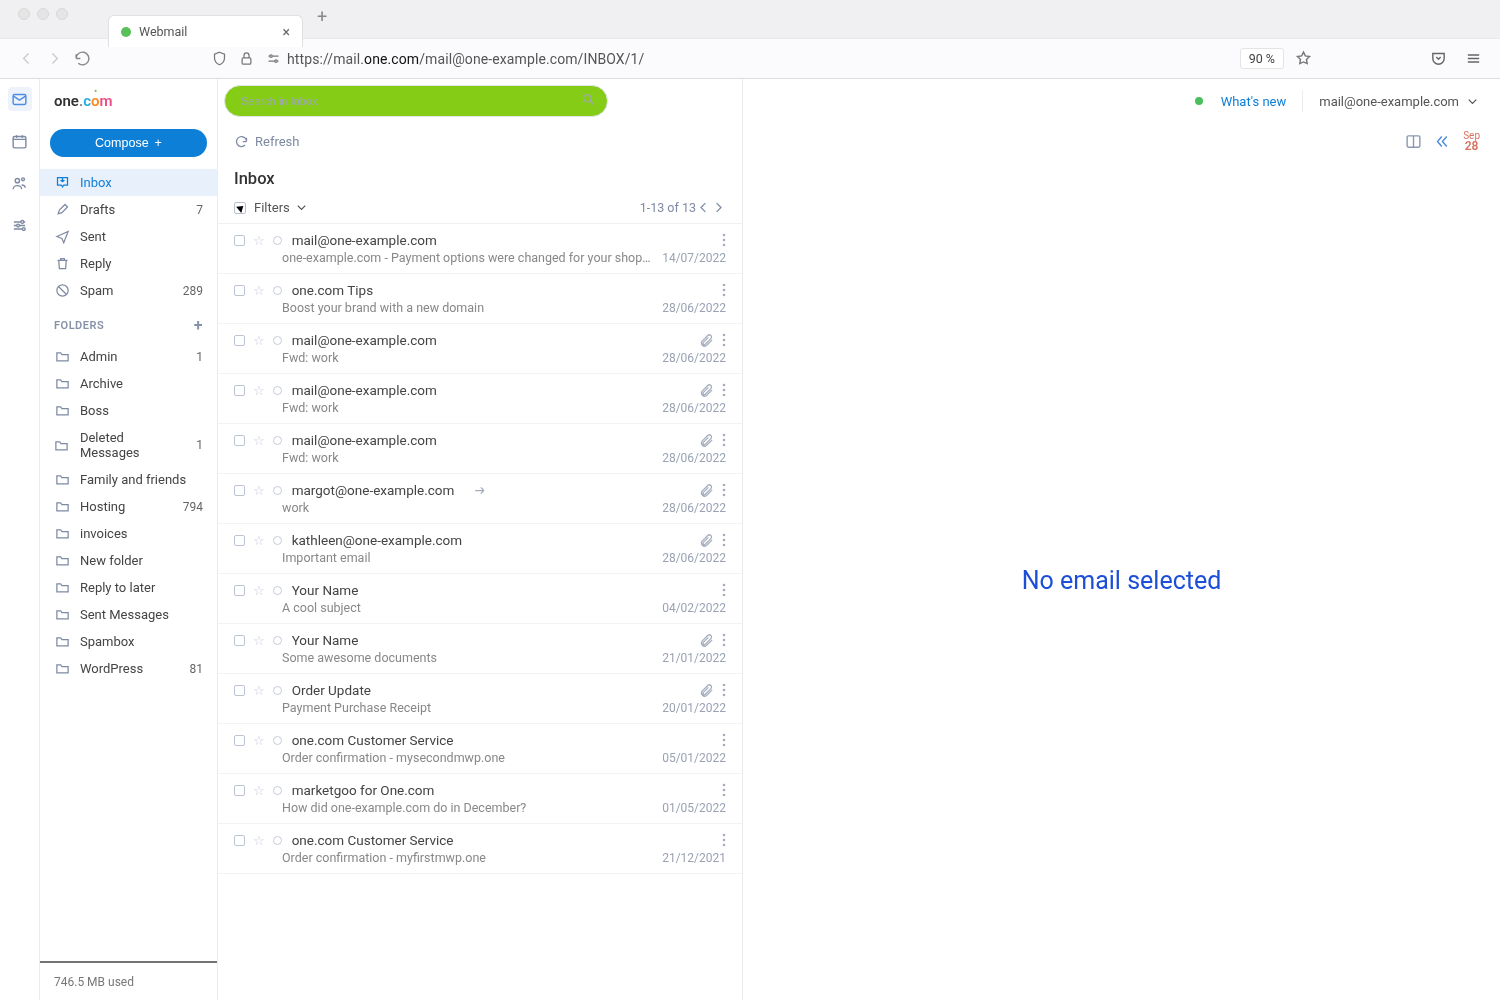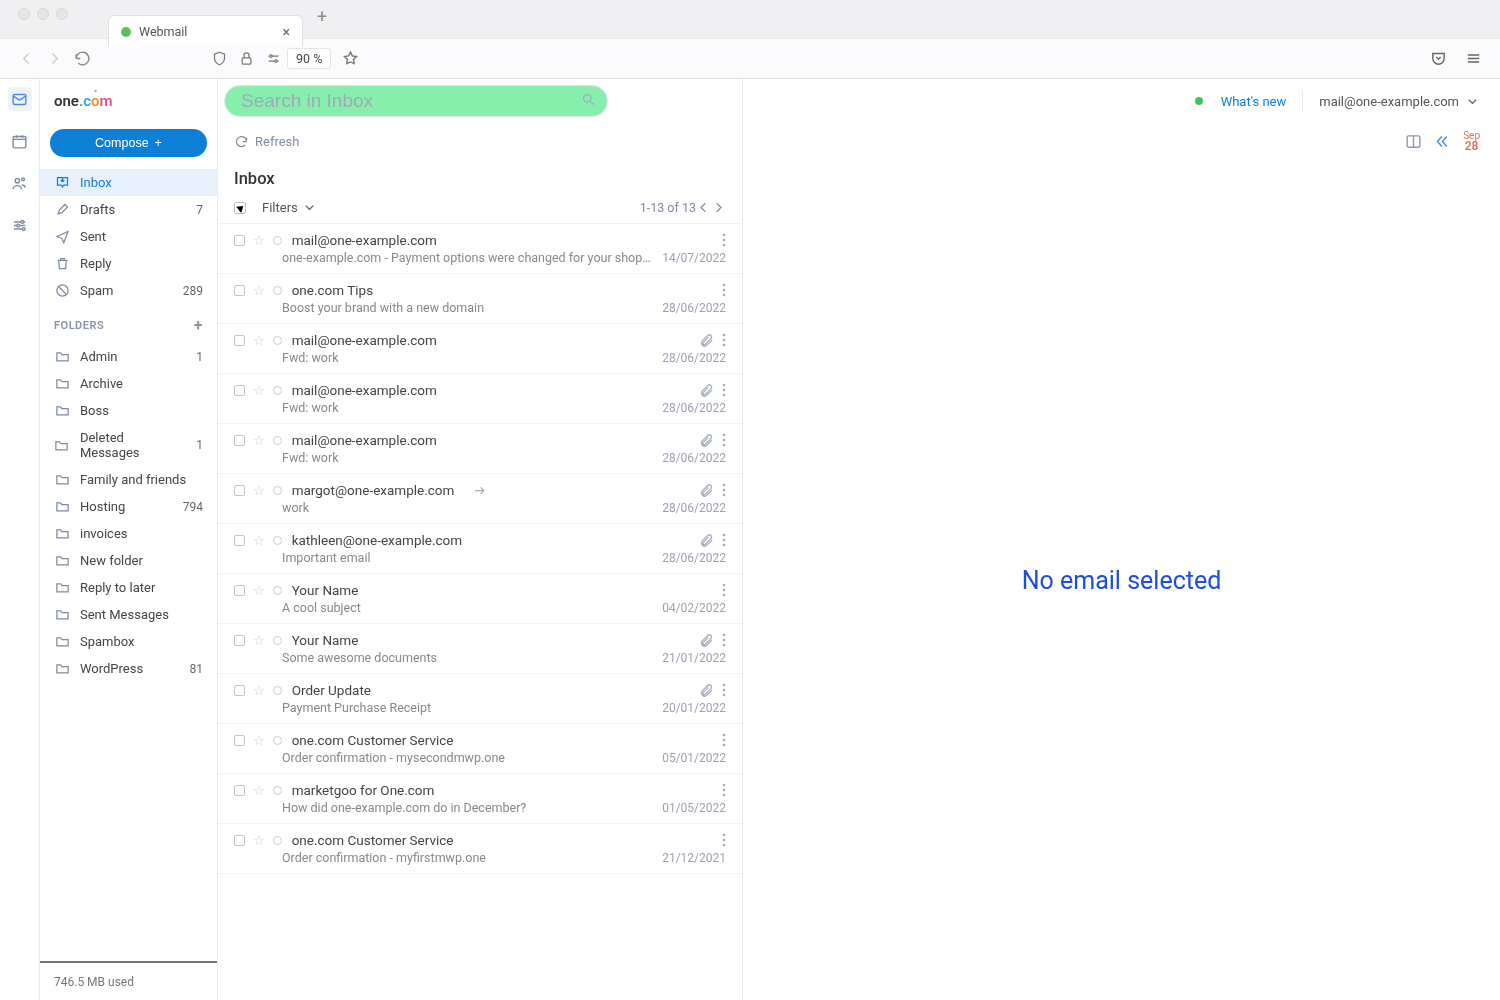--- a/index.html
+++ b/index.html
@@ -49,31 +49,31 @@
   .nav-item.active .nav-icon{ color:#0e7fd6;}
   .nav-icon { color:#7e8aa3; width:16px; display:flex; align-items:center; justify-content:center; }
   .nav-count { margin-left:auto; font-size:12px; color:#666; }
   .folders-hdr { display:flex; align-items:center; padding: 8px 14px 4px 14px; font-size:11px; letter-spacing:0.5px; color:#8792a7; font-weight:600;}
   .folders-hdr span.plus { margin-left:auto; font-size:16px; color:#8792a7; cursor:pointer;}
   .storage-row { margin-top:auto; padding: 12px 14px; font-size:12px; color:#777; border-top:2px solid #737373;}
   
   .list-pane { width: 525px; border-right: 1px solid #ececf0; display:flex; flex-direction:column; position:relative;}
   .top-row { display:flex; align-items:center; height:44px; }
   .search-wrap { margin-left: 6px; flex:0 0 384px;}
-  .search { width:100%; height:32px; border:1px solid #e5e5ec; border-radius:16px; background:#86efac; padding: 0 36px 0 16px; font-size:19px;}
+  .search { width:100%; height:32px; border:1px solid #e5e5ec; border-radius:16px; background:#84cc16; padding: 0 36px 0 16px; font-size:11px;}
   .search::placeholder{ color:#a0a7b8;}
   .search-wrap-inner{ position:relative;}
   .search-icon{ position:absolute; right:12px; top:7px; color:#a0a7b8;}
   
   .toolbar-row { display:flex; align-items:center; height:36px; padding: 0 16px; color:#7e8aa3; font-size:13px; gap:8px;}
   .refresh-btn { display:flex; align-items:center; gap:6px; cursor:pointer;}
   
   .list-header { padding: 10px 16px 6px 16px; font-size:16.5px; font-weight:500; color:#333;}
   .filter-row { display:flex; align-items:center; padding: 6px 16px 8px 16px; border-bottom:1px solid #f0f0f4;}
-  .filter-left { display:flex; align-items:center; gap:16px; color:#555; font-size:13px;}
+  .filter-left { display:flex; align-items:center; gap:8px; color:#555; font-size:13px;}
   .filter-left .cb { width:12px; height:12px; border:1px solid #b8c0d0; border-radius:2px; }
   .cursor-arrow{ position:relative;}
   .cursor-arrow::after{ content:""; position:absolute; left:3px; top:1px; width:0;height:0; border-left:6px solid black; border-top:4px solid transparent; border-bottom:4px solid transparent; transform: rotate(-40deg);}
   .filter-right { margin-left:auto; display:flex; align-items:center; color:#7e8aa3; font-size:12.5px;}
   
   .mail-list { overflow-y:scroll; flex:1;}
   .mail-row { border-bottom:1px solid #f3f3f6; padding: 8px 16px 8px 16px; position:relative;}
   .mail-top { display:flex; align-items:center; gap:8px;}
   .mail-top .cb { width:11px; height:11px; border:1px solid #bcc4d4; border-radius:2px; flex-shrink:0;}
   .mail-top .star { color:#c5ccd9; flex-shrink:0;}
@@ -151,20 +151,21 @@
             <path d="M8 11V7a4 4 0 118 0v4"></path>
           </svg>
         </span>
       <span class="addr-icon">
           <svg class="ico-s" viewBox="0 0 24 24" fill="none" stroke="currentColor" stroke-width="2">
             <circle cx="8" cy="8" r="2"></circle>
             <circle cx="16" cy="16" r="2"></circle>
             <path d="M4 8h2m4 0h10M4 16h10m4 0h2"></path>
           </svg>
         </span>
+      <span class="addr"><span>https://mail.</span><span class="bold">one.com</span><span>/mail@one-example.com/INBOX/1/</span></span>
       <span class="zoom-badge">90 %</span>
       <span class="star-icon">
           <svg class="ico-m" viewBox="0 0 24 24" fill="none" stroke="currentColor" stroke-width="2">
             <path d="M12 3l2.6 5.3 5.9.9-4.3 4.1 1 5.8L12 16.9 6.8 19.1l1-5.8L3.5 9.2l5.9-.9L12 3z"></path>
           </svg>
         </span>
     </div>
     <div class="right-chrome">
       <span>
           <svg class="ico-m" viewBox="0 0 24 24" fill="none" stroke="currentColor" stroke-width="2">

